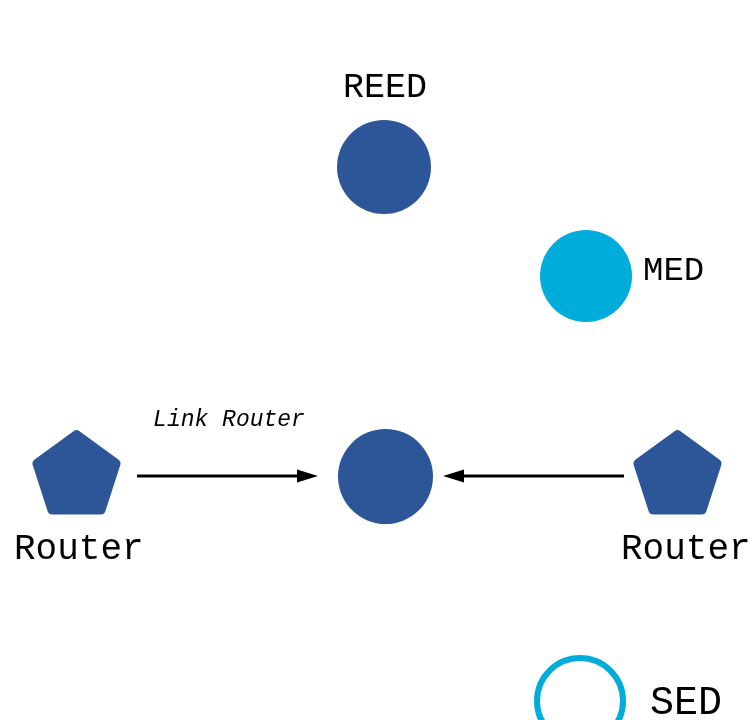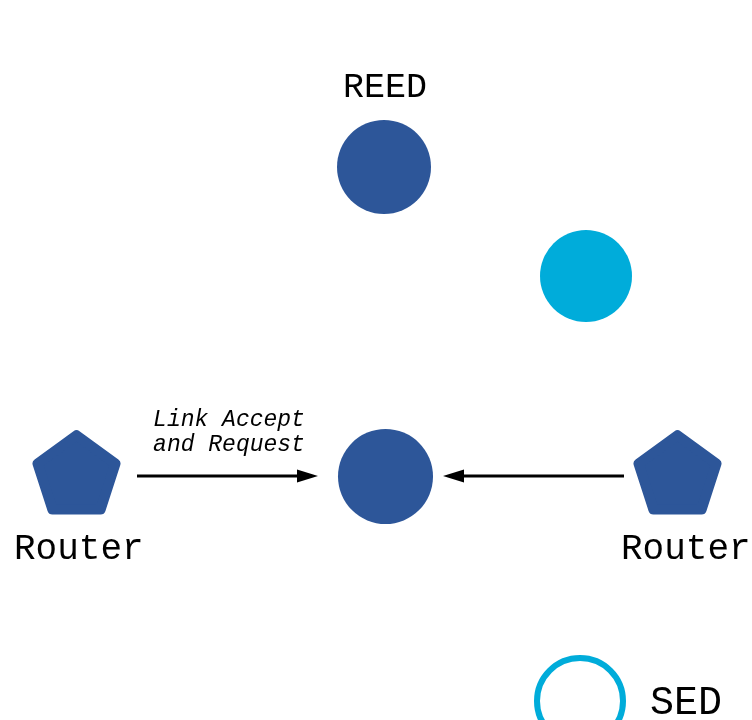--- a/index.html
+++ b/index.html
@@ -62,28 +62,28 @@
 <body>
 
 <div class="canvas">
 
   <div class="label reed-label">REED</div>
 
   <div class="node circle blue reed-node"></div>
 
   <div class="node circle cyan med-node"></div>
 
+  <div class="label med-label">MED</div>
 
   <svg class="pentagon pentagon-left" viewBox="0 0 100 92" aria-hidden="true">
     <polygon points="50,5.5 91.8,35.9 75.9,85.1 24.1,85.1 8.2,35.9"></polygon>
   </svg>
 
   <div class="edge-label">
-    <div>Link Accept</div>
-    <div>and Request</div>
+    <div>Link Router</div>
   </div>
 
   <svg class="arrow arrow-left" viewBox="0 0 182 18" aria-hidden="true">
     <line x1="0" y1="9" x2="163" y2="9"></line>
     <polygon points="160,2.5 181,9 160,15.5"></polygon>
   </svg>
 
   <div class="node circle blue center-node"></div>
 
   <svg class="arrow arrow-right" viewBox="0 0 182 18" aria-hidden="true">

